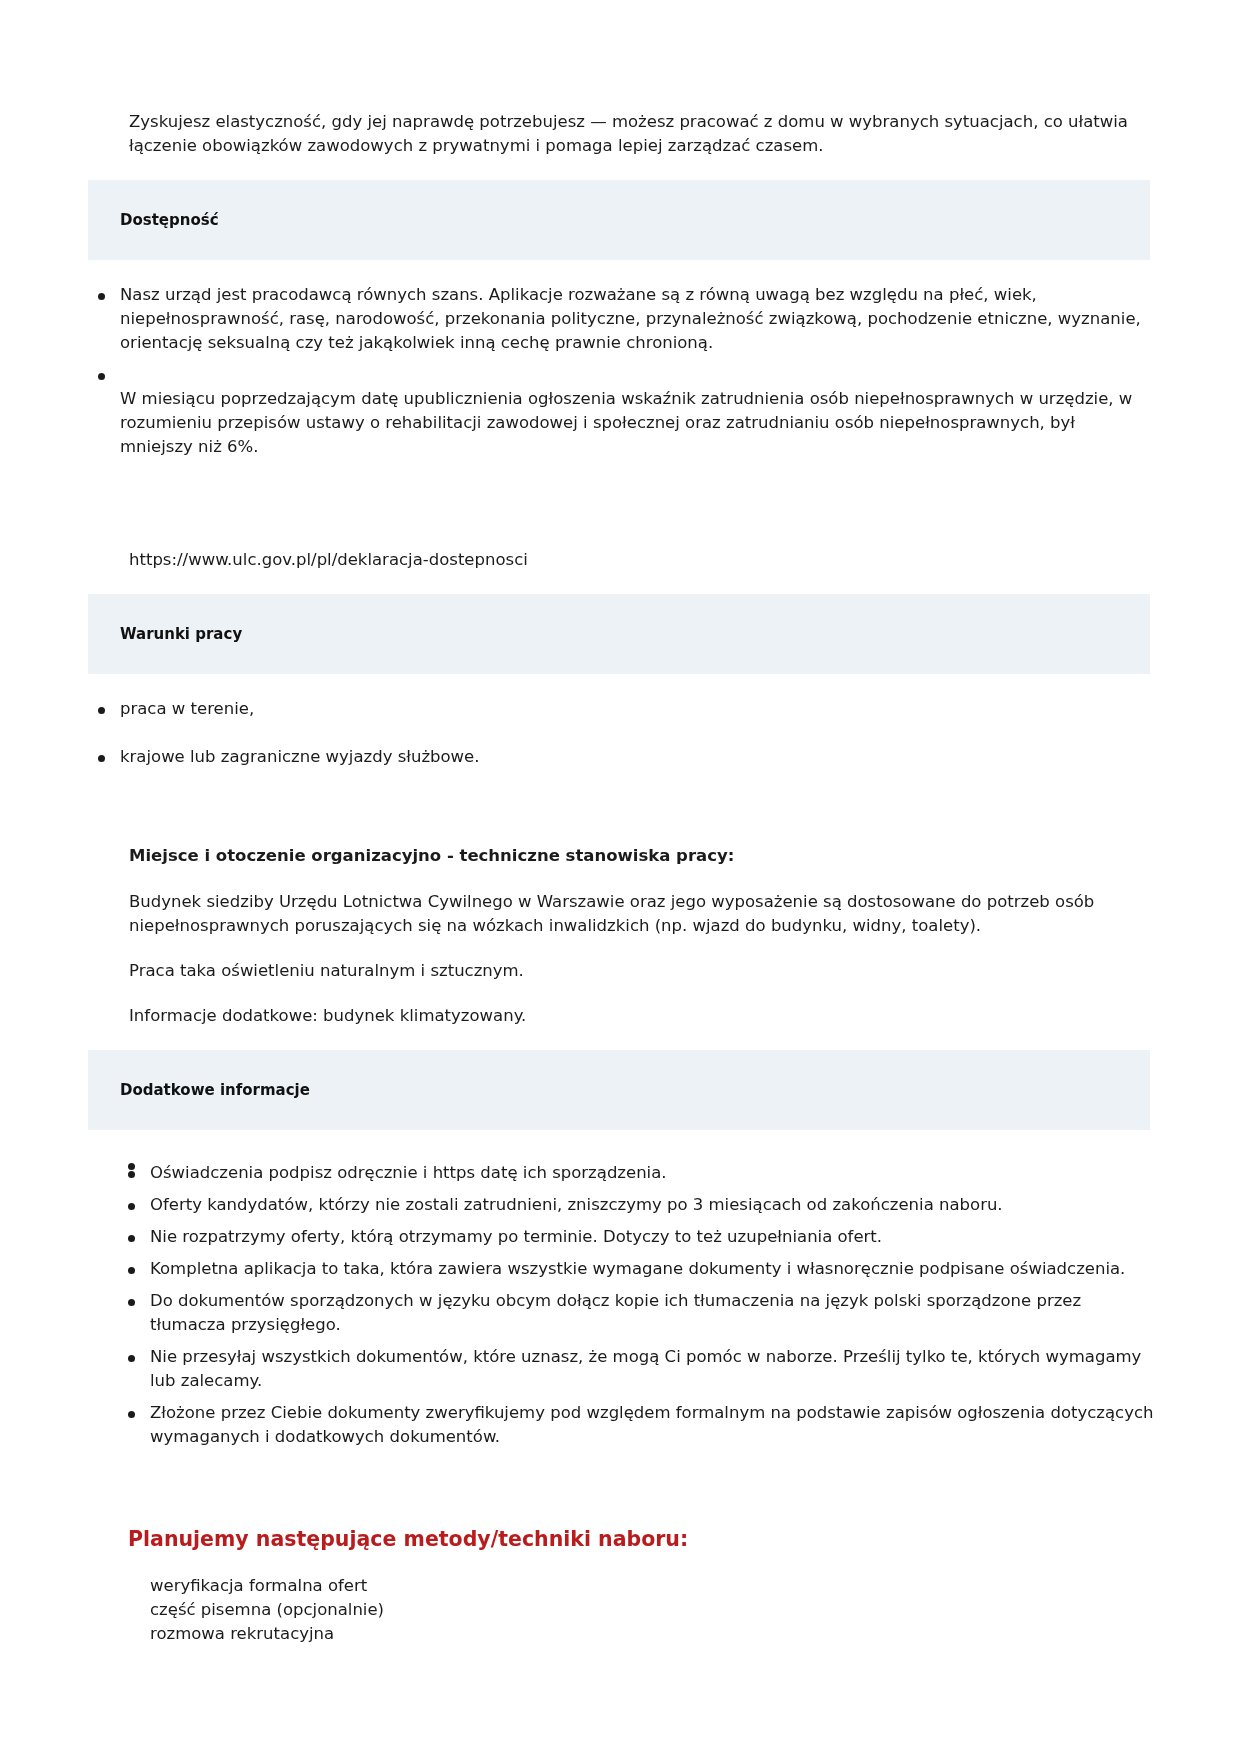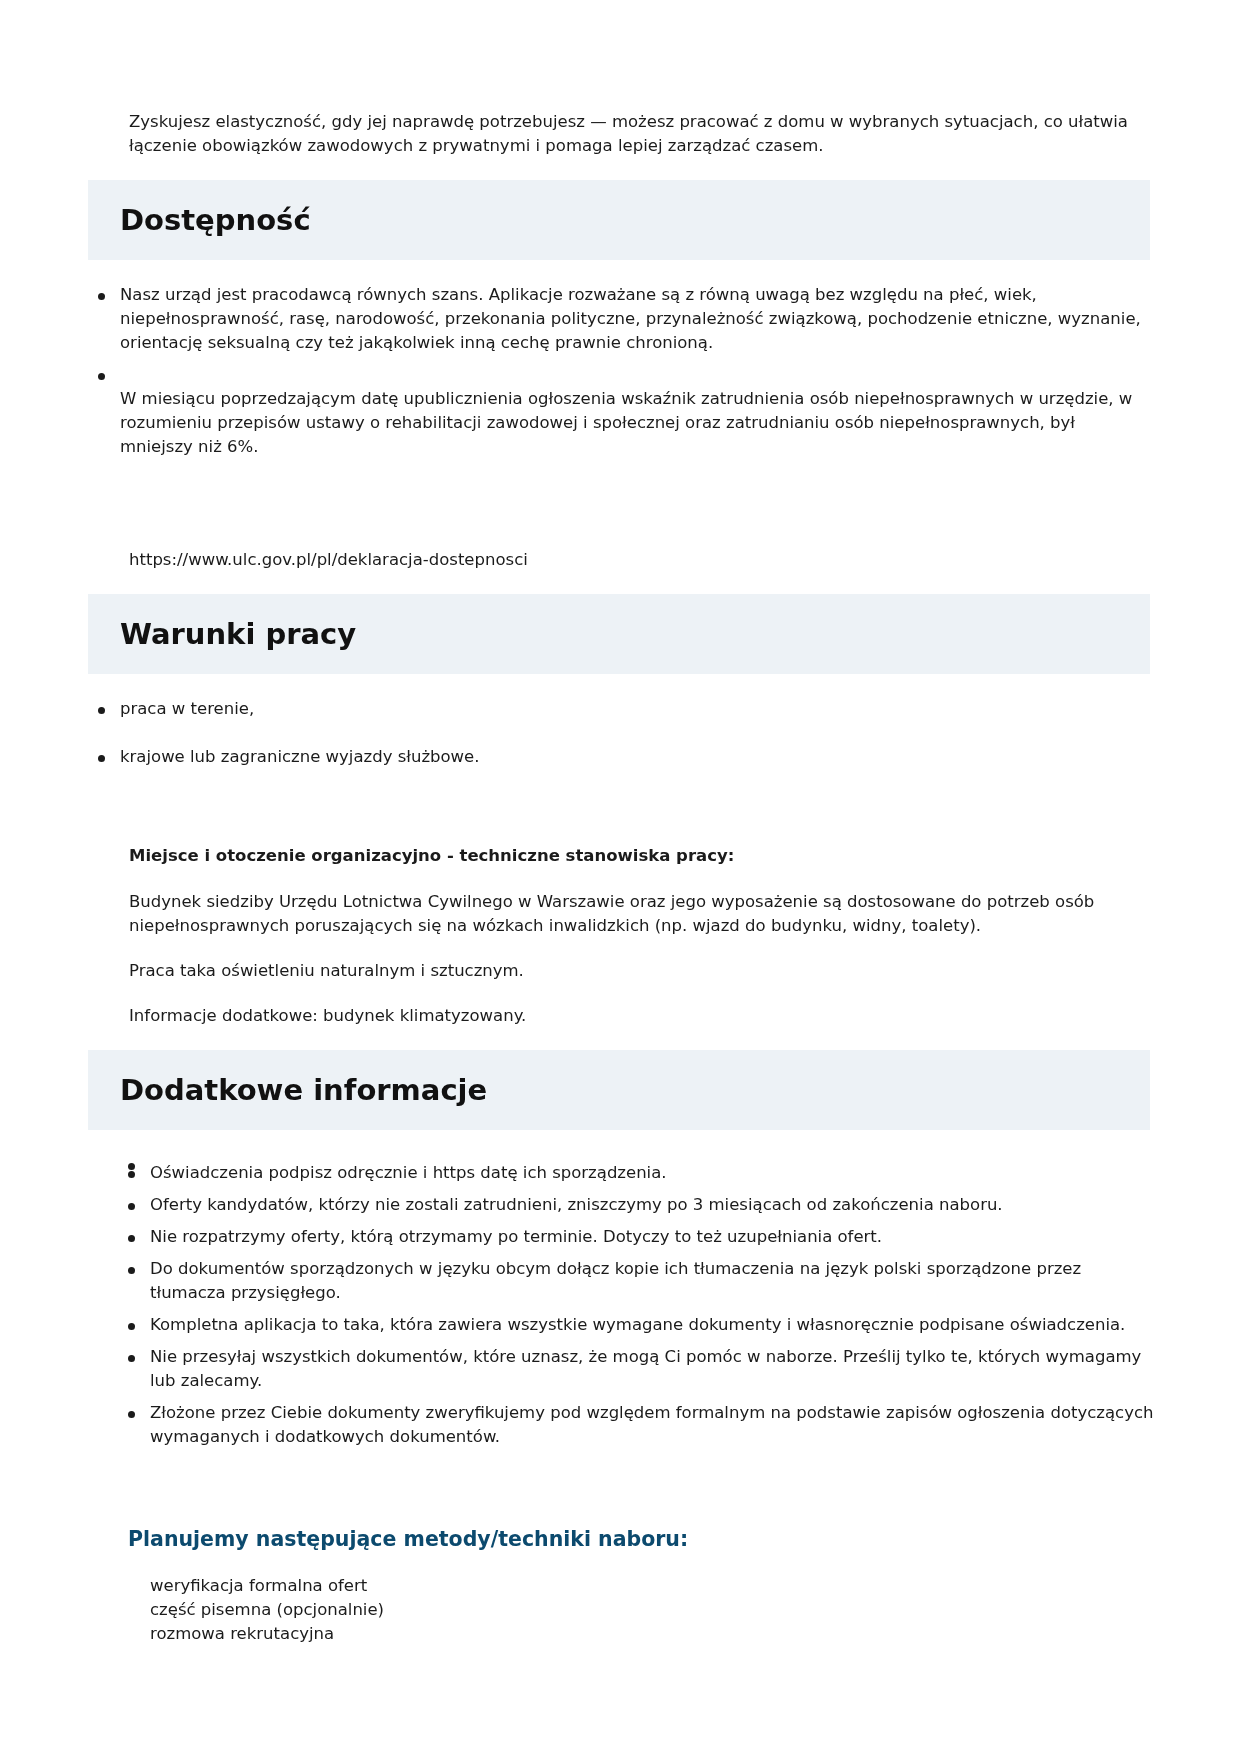--- a/index.html
+++ b/index.html
@@ -9,30 +9,30 @@
       font-size: 16.5px; line-height: 24px;
     }
     .page { position: absolute; left: 0; top: 0; width: 1241px; }
     .p { position: absolute; left: 113px; width: 1030px; margin: 16px; }
     .band {
       position: absolute; left: 88px; width: 1062px; height: 80px;
       background: #edf2f6;
     }
     .band h2 {
       margin: 0; position: absolute; left: 32px; top: 0; height: 80px;
-      line-height: 80px; font-size: 29px; font-weight: bold; color: #111;
+      line-height: 80px; font-size: 15px; font-weight: bold; color: #111;
     }
     ul.list { position: absolute; margin: 0; padding: 0; list-style: none; }
     ul.list li { position: relative; padding-left: 32px; margin-bottom: 8px; }
     ul.list li .bullet {
       position: absolute; left: 10px; top: 10px; width: 7px; height: 7px;
       border-radius: 50%; background: #1b1b1b;
     }
     .bold { font-weight: bold; }
-    .methods-title { font-size: 20.5px; font-weight: bold; color: #0c4a6e; }
+    .methods-title { font-size: 20.5px; font-weight: bold; color: #b91c1c; }
     .method { display: block; }
   </style>
 </head>
 <body>
 
 <div class="page">
 
   <p class="p" style="top:94px;">Zyskujesz elastyczność, gdy jej naprawdę potrzebujesz — możesz pracować z domu w wybranych sytuacjach, co ułatwia łączenie obowiązków zawodowych z prywatnymi i pomaga lepiej zarządzać czasem.</p>
 
   <div class="band" style="top:180px;">
@@ -75,22 +75,22 @@
 
   <div class="band" style="top:1050px;">
     <h2>Dodatkowe informacje</h2>
   </div>
 
   <ul class="list" style="left:118px; top:1153px; width:1040px;">
     <li><span class="bullet"></span></li>
     <li><span class="bullet"></span><span>Oświadczenia podpisz odręcznie i https datę ich sporządzenia.</span></li>
     <li><span class="bullet"></span><span>Oferty kandydatów, którzy nie zostali zatrudnieni, zniszczymy po 3 miesiącach od zakończenia naboru.</span></li>
     <li><span class="bullet"></span><span>Nie rozpatrzymy oferty, którą otrzymamy po terminie. Dotyczy to też uzupełniania ofert.</span></li>
+    <li><span class="bullet"></span><span>Kompletna aplikacja to taka, która zawiera wszystkie wymagane dokumenty i własnoręcznie podpisane oświadczenia.</span></li>
     <li><span class="bullet"></span><span>Do dokumentów sporządzonych w języku obcym dołącz kopie ich tłumaczenia na język polski sporządzone przez tłumacza przysięgłego.</span></li>
-    <li><span class="bullet"></span><span>Kompletna aplikacja to taka, która zawiera wszystkie wymagane dokumenty i własnoręcznie podpisane oświadczenia.</span></li>
     <li><span class="bullet"></span><span>Nie przesyłaj wszystkich dokumentów, które uznasz, że mogą Ci pomóc w naborze. Prześlij tylko te, których wymagamy lub zalecamy.</span></li>
     <li><span class="bullet"></span><span>Złożone przez Ciebie dokumenty zweryfikujemy pod względem formalnym na podstawie zapisów ogłoszenia dotyczących wymaganych i dodatkowych dokumentów.</span></li>
   </ul>
 
   <div class="methods-title" style="position:absolute; left:128px; top:1527px;">Planujemy następujące metody/techniki naboru:</div>
 
   <div style="position:absolute; left:150px; top:1574px;">
     <span class="method">weryfikacja formalna ofert</span>
     <span class="method">część pisemna (opcjonalnie)</span>
     <span class="method">rozmowa rekrutacyjna</span>

